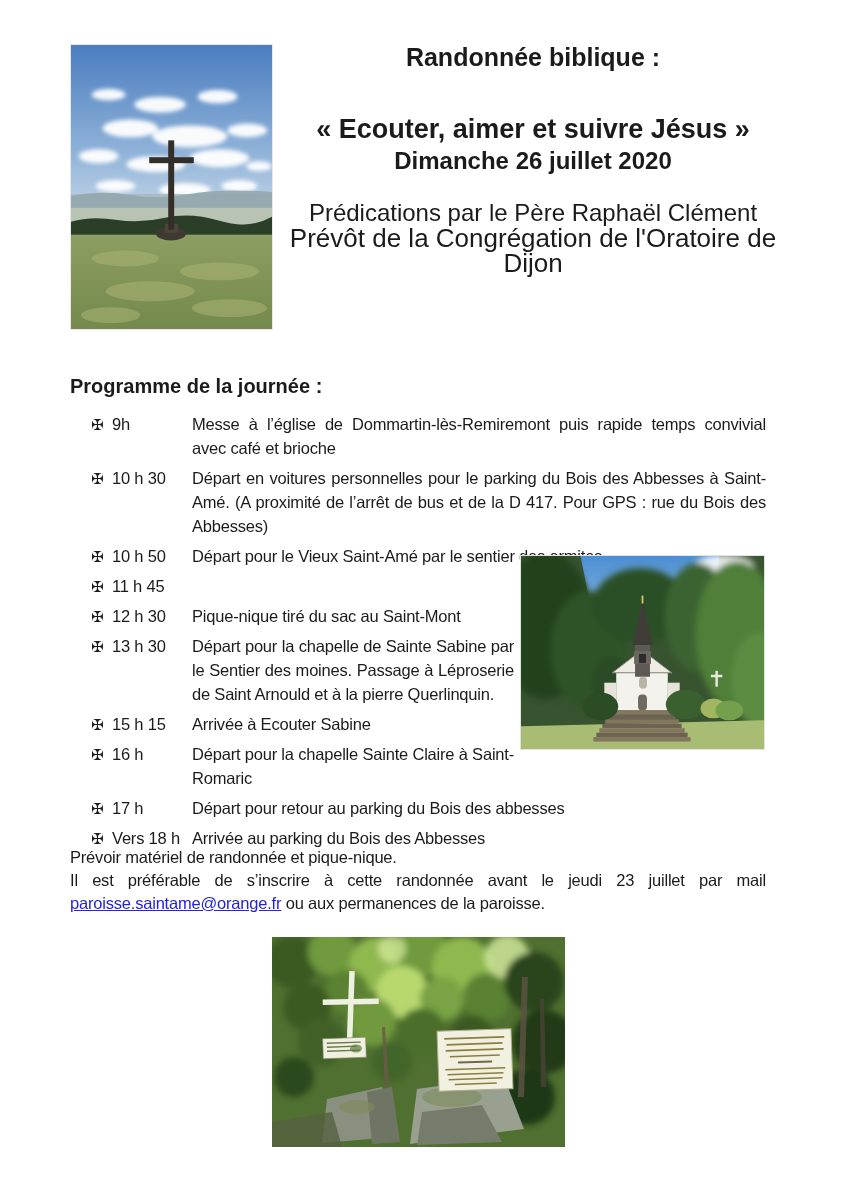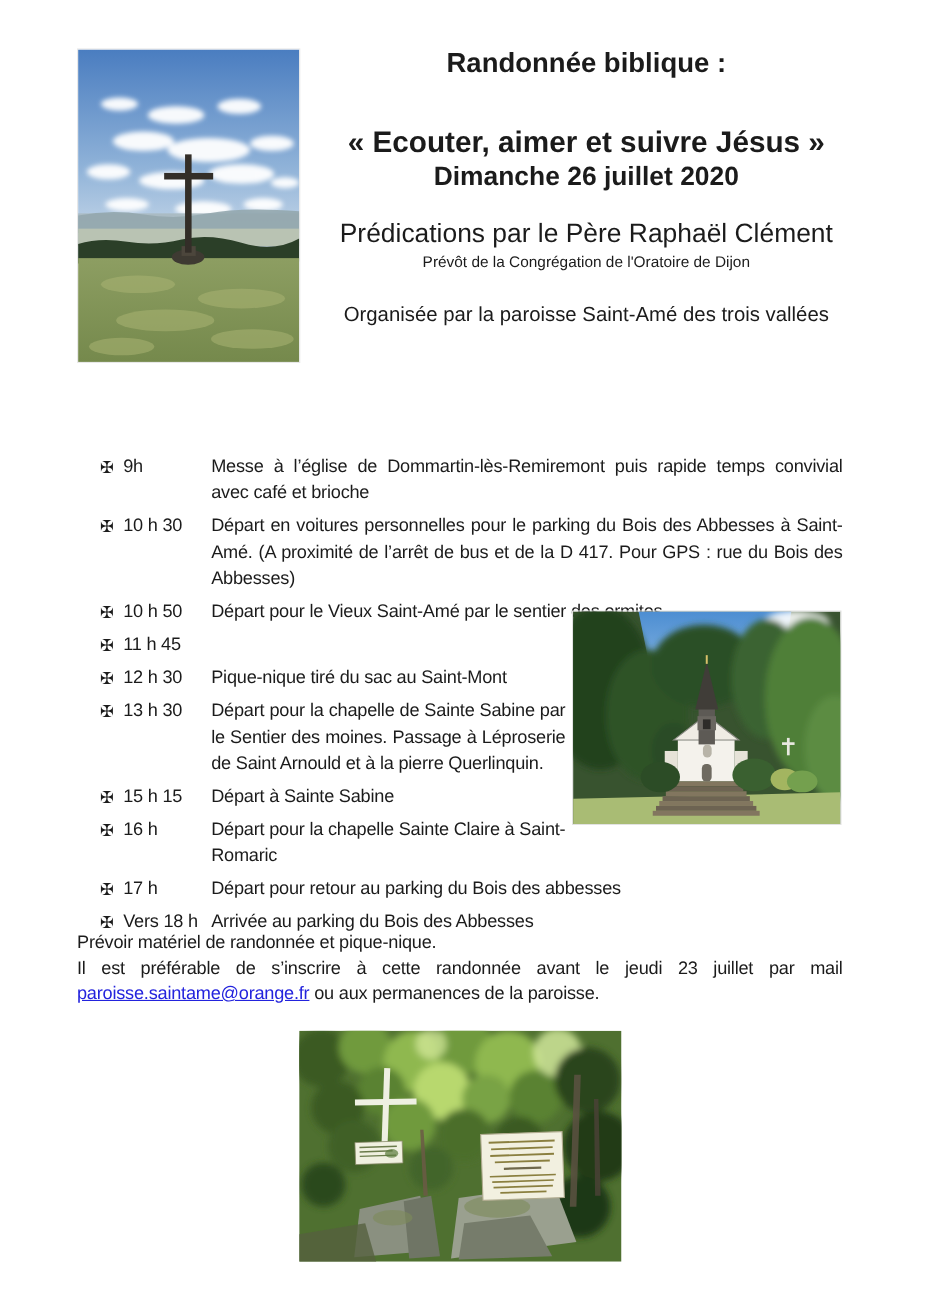--- a/index.html
+++ b/index.html
@@ -12,21 +12,21 @@
   .photo svg { display:block; width:100%; height:100%; }
   .photo-hill   { left:70px;  top:44px;  width:203px; height:286px; border:1px solid #e8e8e8; box-sizing:border-box; }
   .photo-church { left:520px; top:555px; width:245px; height:195px; border:1px solid #e2e2e2; box-sizing:border-box; }
   .photo-forest { left:272px; top:937px; width:293px; height:210px; }
 
   .header-col { position:absolute; left:278px; top:42px; width:510px; text-align:center; }
   .h-title { font-size:25px; font-weight:bold; line-height:30px; margin-bottom:40px; }
   .h-quote { font-size:27px; font-weight:bold; line-height:34px; }
   .h-date  { font-size:24px; font-weight:bold; line-height:29px; margin-bottom:25px; }
   .h-pred1 { font-size:24px; line-height:26px; }
-  .h-pred2 { font-size:14px; line-height:25px; margin-bottom:23px; }
+  .h-pred2 { font-size:26px; line-height:25px; margin-bottom:23px; }
   .h-org   { font-size:18.5px; line-height:23px; }
 
   .prog-heading { position:absolute; left:70px; top:375px; font-size:20px; font-weight:bold; }
 
   .prog-list { position:absolute; left:70px; top:412px; width:696px;
                font-size:16.5px; letter-spacing:-0.2px; line-height:24px; }
   .row { position:relative; padding-left:122px; margin-bottom:6px; min-height:24px; }
   .row .bullet { position:absolute; left:21px; top:1px; font-size:15px;
                  font-family:"DejaVu Sans",sans-serif; letter-spacing:0; }
   .row .time   { position:absolute; left:42px; top:0; white-space:nowrap; }
@@ -95,23 +95,23 @@
       </g>
     </svg>
   </div>
 
   <div class="header-col">
     <div class="h-title">Randonnée biblique :</div>
     <div class="h-quote">« Ecouter, aimer et suivre Jésus »</div>
     <div class="h-date">Dimanche 26 juillet 2020</div>
     <div class="h-pred1">Prédications par le Père Raphaël Clément</div>
     <div class="h-pred2">Prévôt de la Congrégation de l'Oratoire de Dijon</div>
-    <div class="h-org">Organisée par la paroisse Saint-Amé des trois vallées</div>
-  </div>
-
+  </div>
+
+  <div class="prog-heading">Programme de la journée :</div>
 
   <div class="prog-list">
     <div class="row">
       <span class="bullet">✠</span>
       <span class="time">9h</span>
       <div class="txt">Messe à l’église de Dommartin-lès-Remiremont puis rapide temps convivial avec café et brioche</div>
     </div>
     <div class="row">
       <span class="bullet">✠</span>
       <span class="time">10 h 30</span>
@@ -132,21 +132,21 @@
       <div class="txt">Pique-nique tiré du sac au Saint-Mont</div>
     </div>
     <div class="row narrow">
       <span class="bullet">✠</span>
       <span class="time">13 h 30</span>
       <div class="txt">Départ pour la chapelle de Sainte Sabine par le Sentier des moines. Passage à Léproserie de Saint Arnould et à la pierre Querlinquin.</div>
     </div>
     <div class="row">
       <span class="bullet">✠</span>
       <span class="time">15 h 15</span>
-      <div class="txt">Départ à Sainte Sabine</div>
+      <div class="txt">Arrivée à Ecouter Sabine</div>
     </div>
     <div class="row narrow">
       <span class="bullet">✠</span>
       <span class="time">16 h</span>
       <div class="txt">Départ pour la chapelle Sainte Claire à Saint-Romaric</div>
     </div>
     <div class="row">
       <span class="bullet">✠</span>
       <span class="time">17 h</span>
       <div class="txt">Départ pour retour au parking du Bois des abbesses</div>

